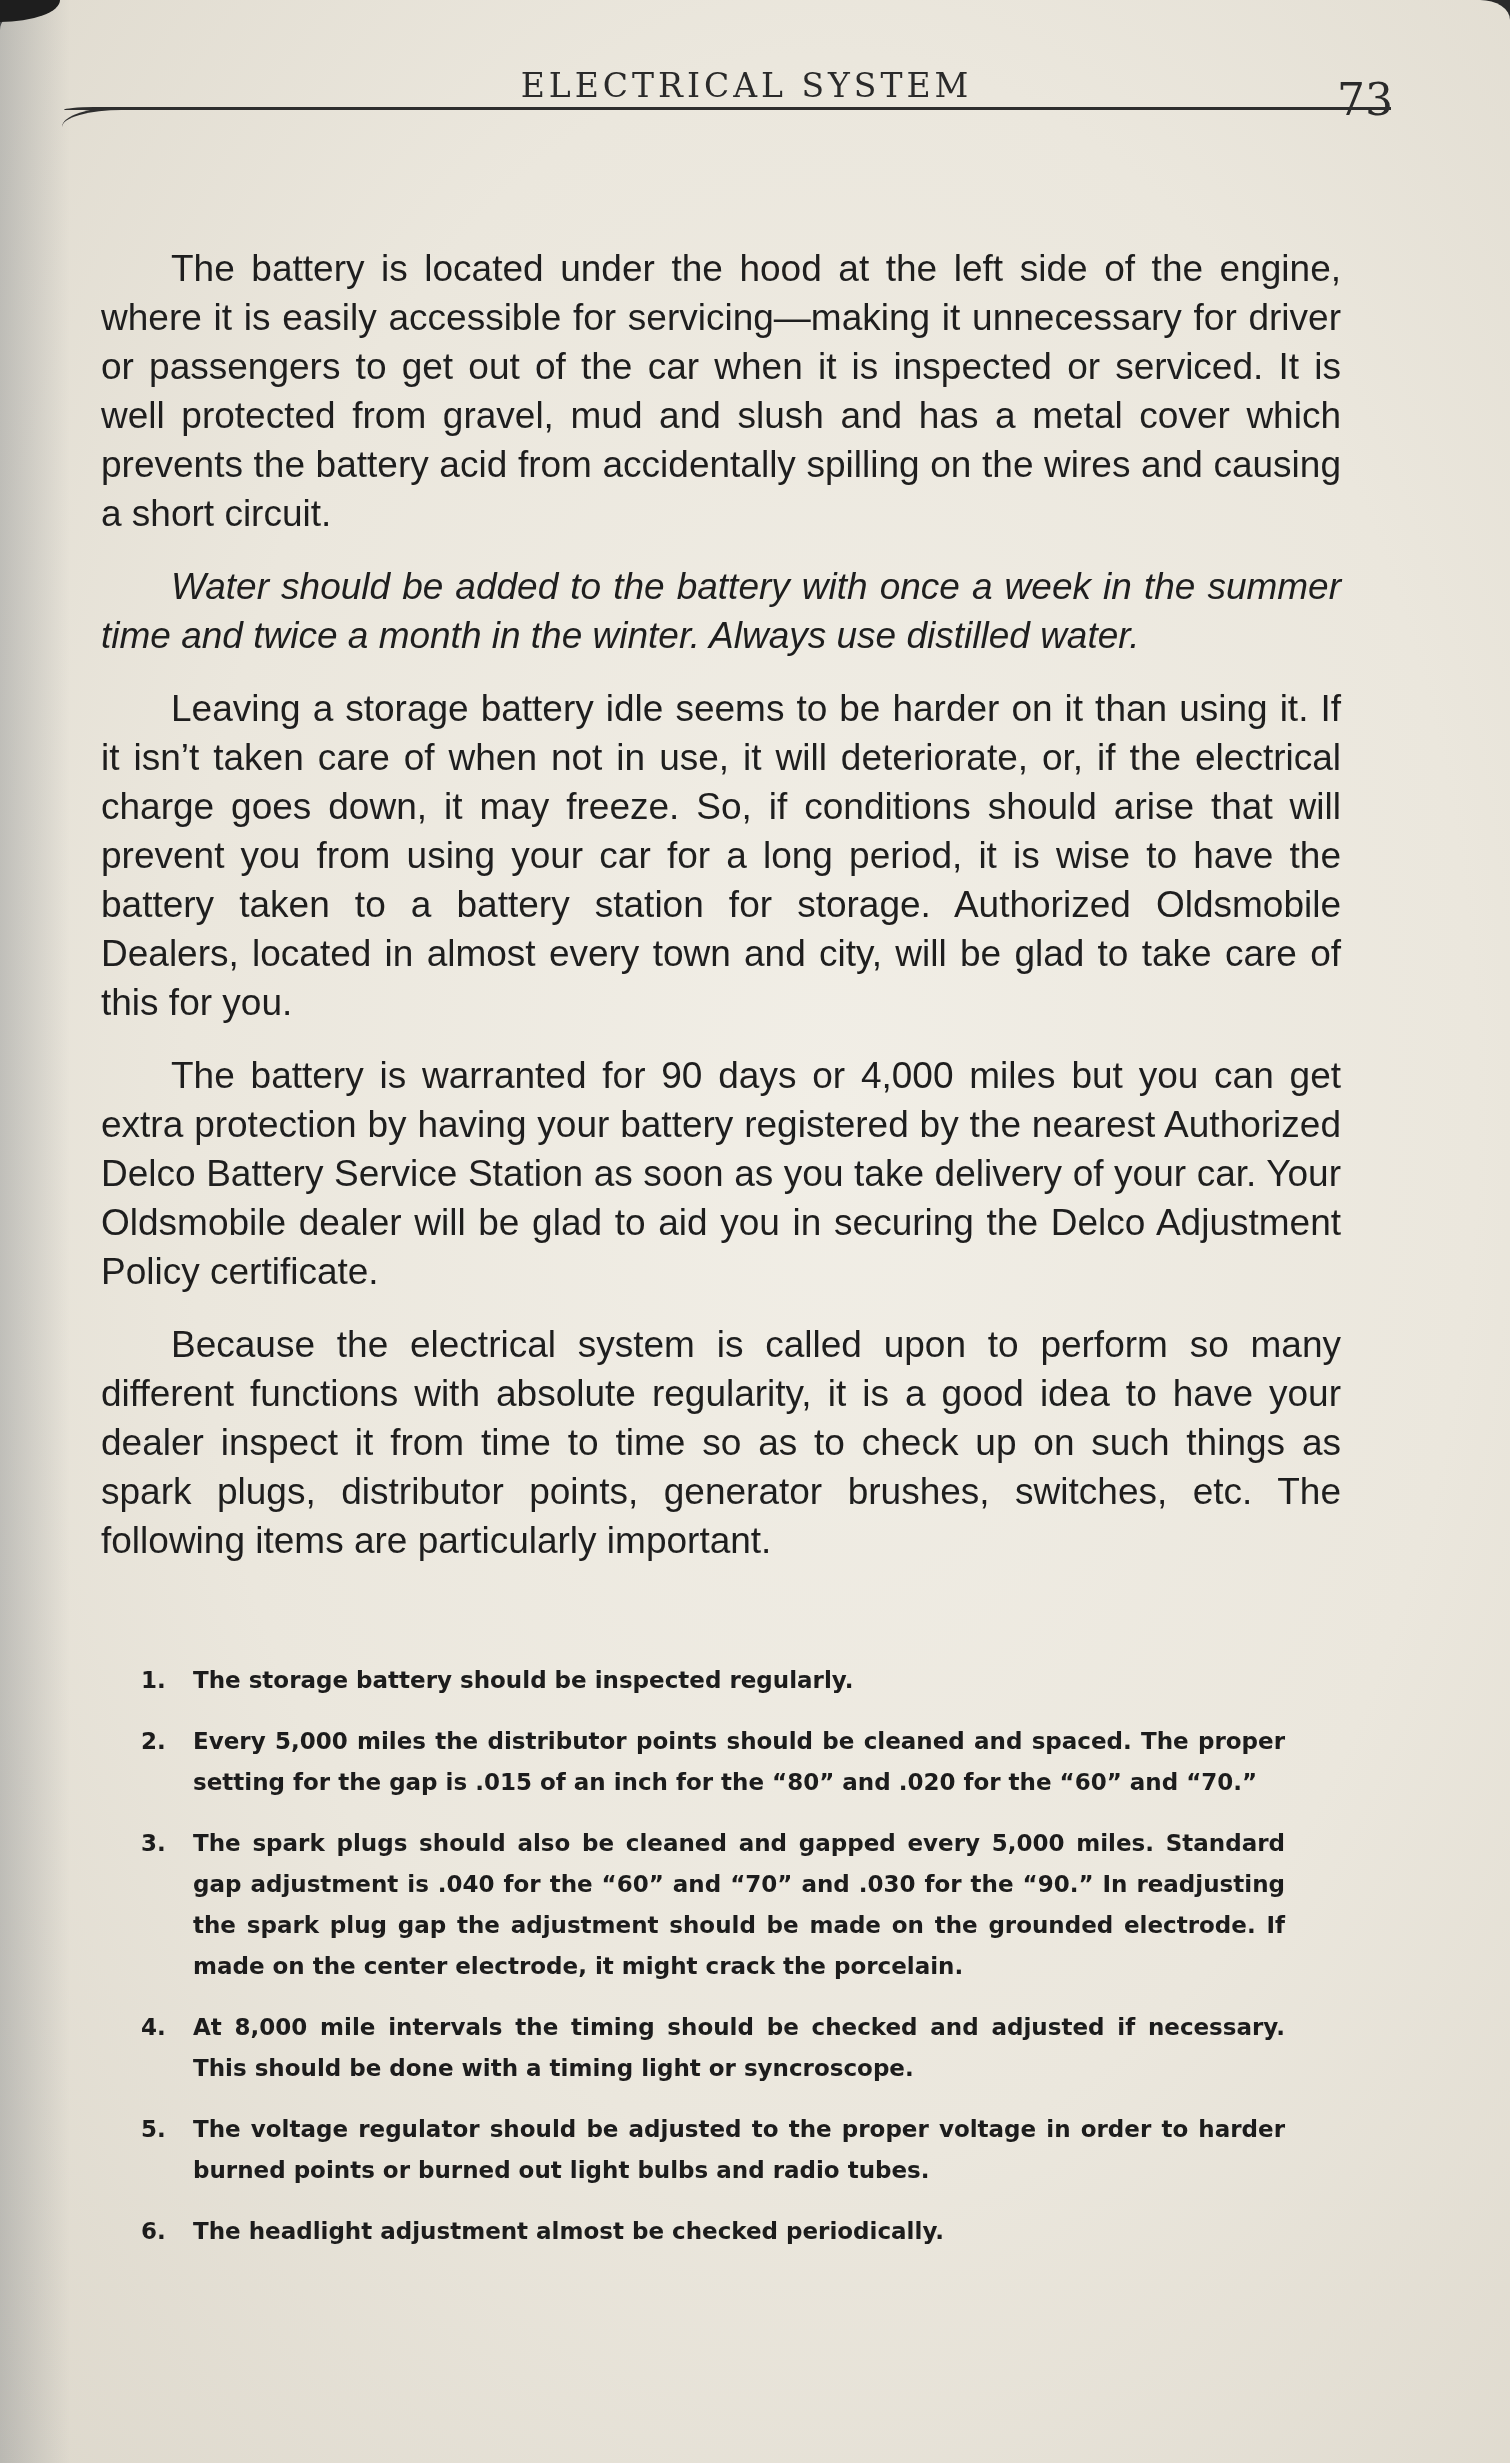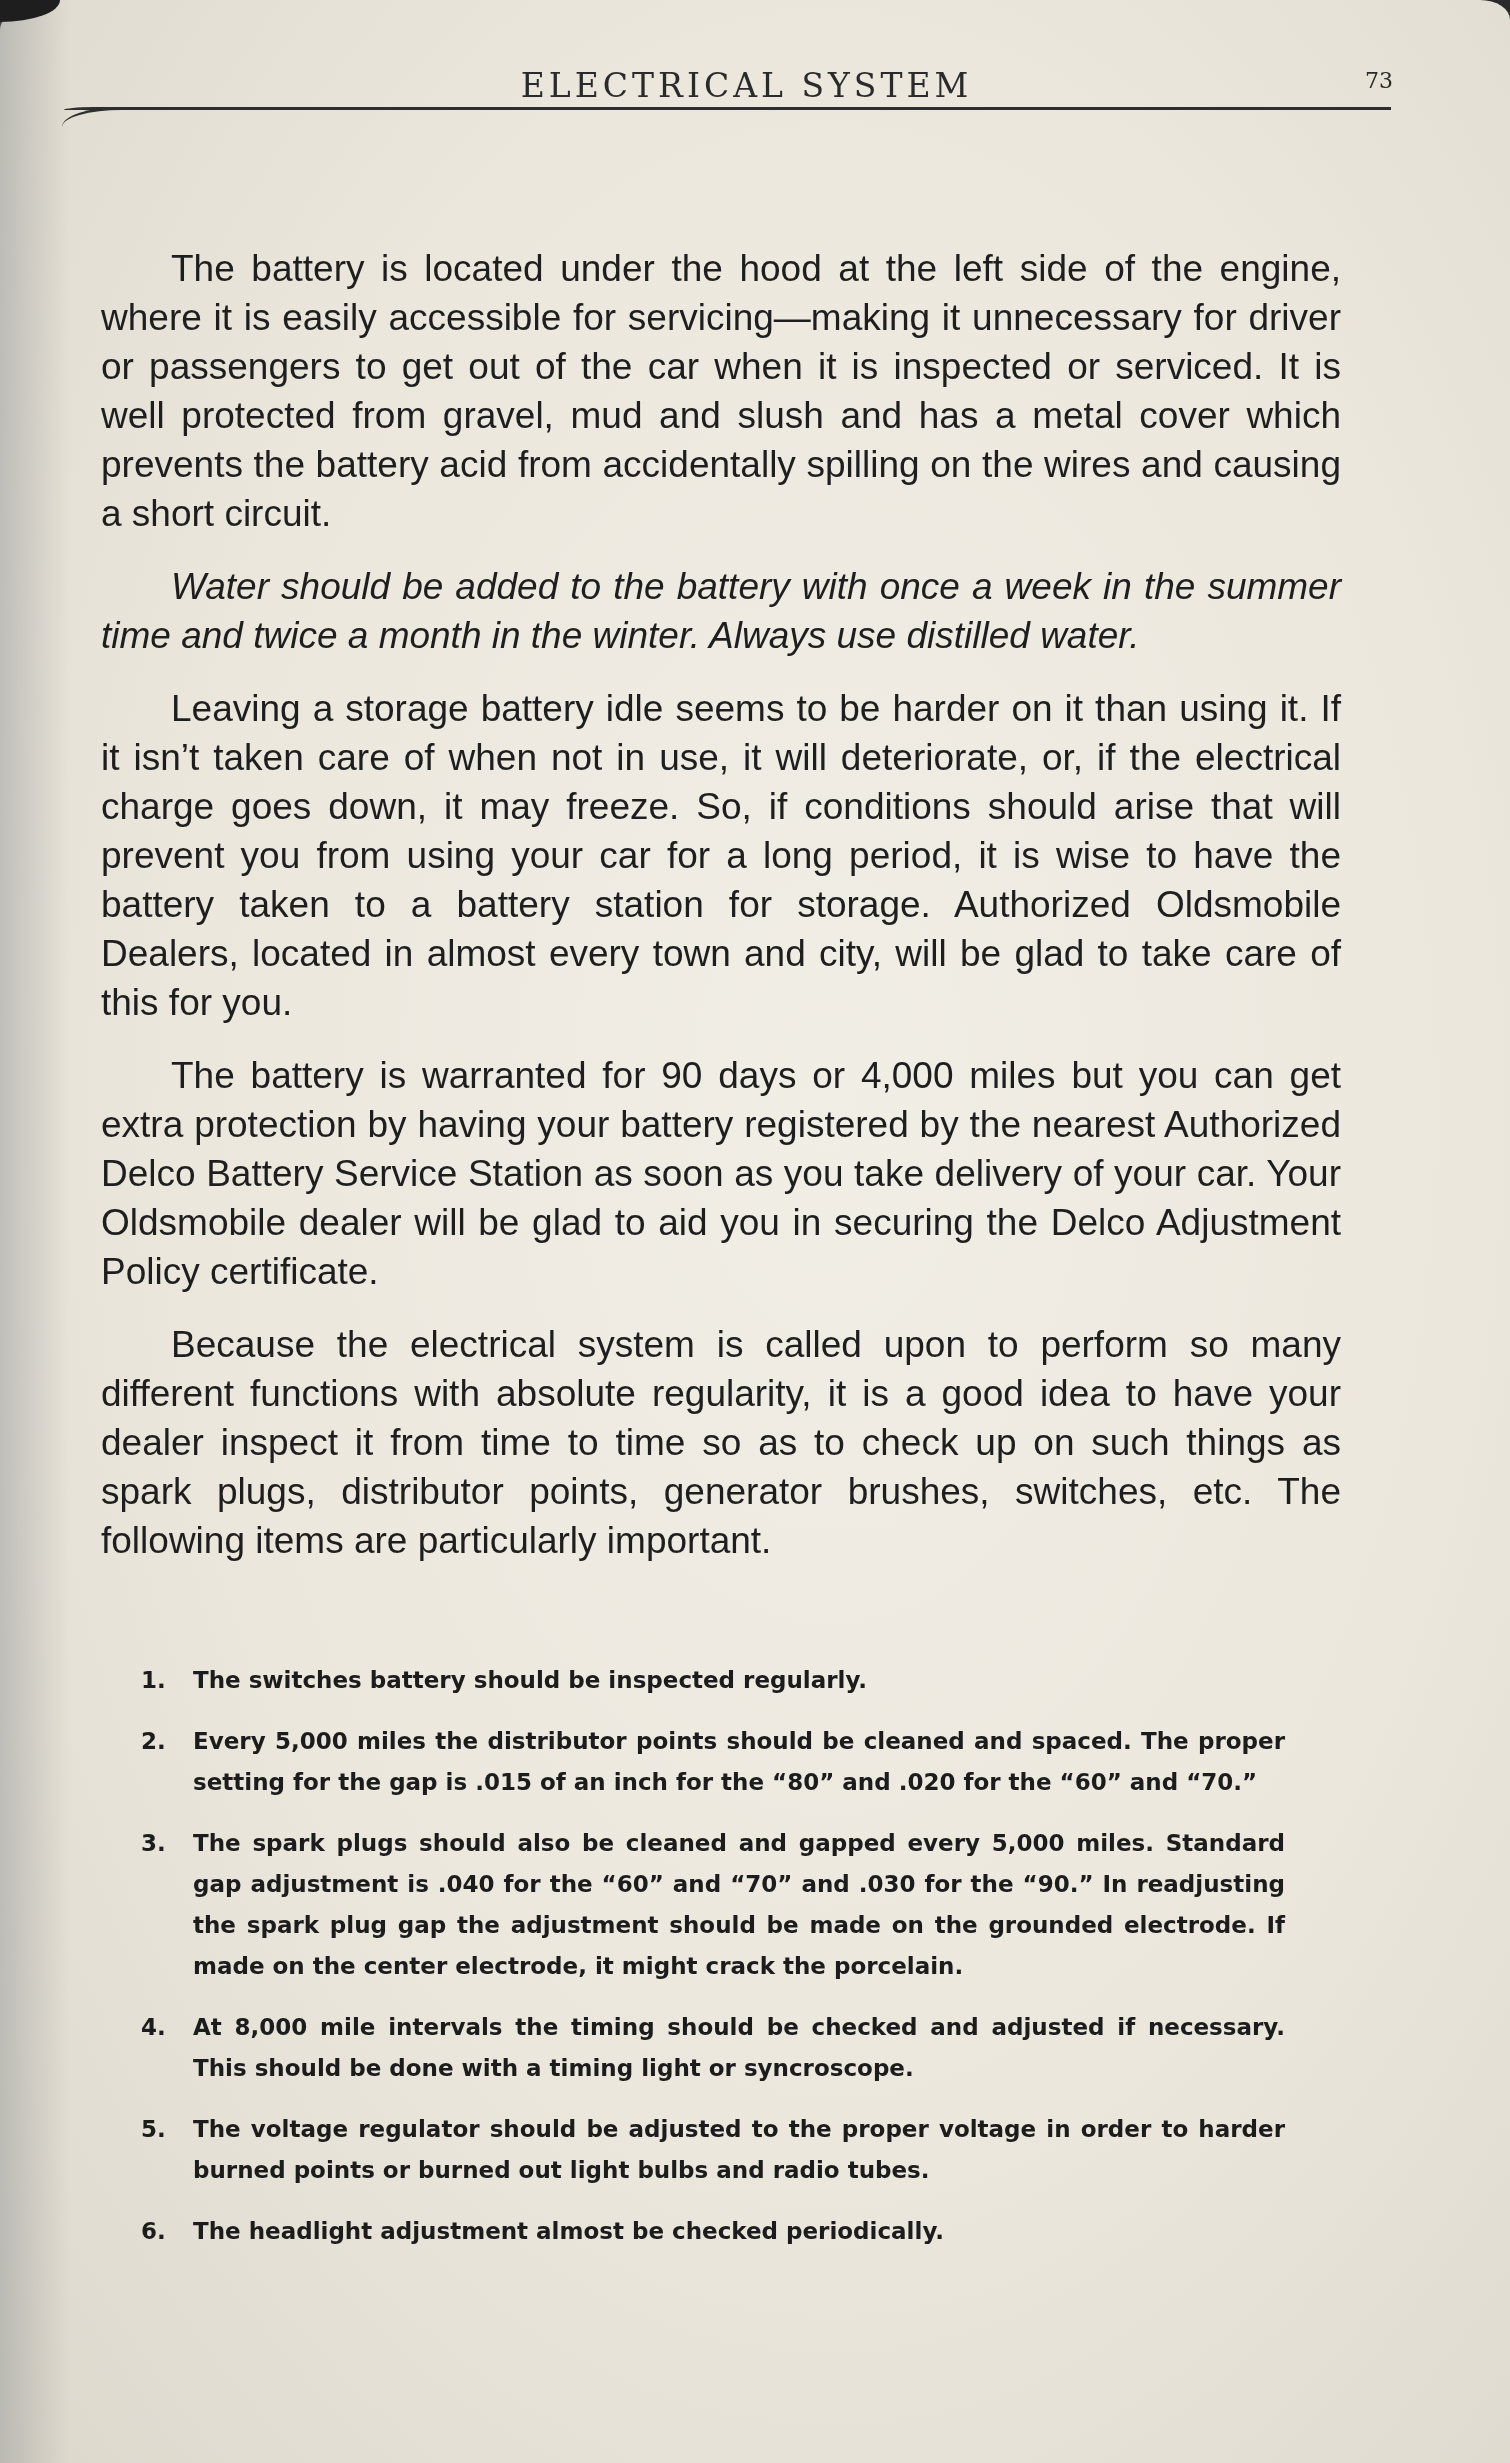--- a/index.html
+++ b/index.html
@@ -57,23 +57,23 @@
       font-family: "DejaVu Serif", serif;
       font-size: 33px;
       letter-spacing: 4px;
       color: #2a2a2a;
       padding-left: 40px;
       box-sizing: border-box;
     }
     .page-number {
       position: absolute;
       right: 0;
-      top: 6px;
+      top: 12px;
       font-family: "DejaVu Serif", serif;
-      font-size: 22px;
+      font-size: 44px;
       color: #2a2a2a;
     }
     .header-rule {
       position: absolute;
       left: 64px;
       top: 107px;
       width: 1327px;
       height: 3px;
       background: #2e2e2e;
       border-top-left-radius: 40px 4px;
@@ -149,21 +149,21 @@
     <p>The battery is located under the hood at the left side of the engine, where it is easily accessible for servicing—making it unnecessary for driver or passengers to get out of the car when it is inspected or serviced. It is well protected from gravel, mud and slush and has a metal cover which prevents the battery acid from accidentally spilling on the wires and causing a short circuit.</p>
     <p class="italic">Water should be added to the battery with once a week in the summer time and twice a month in the winter. Always use distilled water.</p>
     <p>Leaving a storage battery idle seems to be harder on it than using it. If it isn’t taken care of when not in use, it will deteriorate, or, if the electrical charge goes down, it may freeze. So, if conditions should arise that will prevent you from using your car for a long period, it is wise to have the battery taken to a battery station for storage. Authorized Oldsmobile Dealers, located in almost every town and city, will be glad to take care of this for you.</p>
     <p>The battery is warranted for 90 days or 4,000 miles but you can get extra protection by having your battery registered by the nearest Authorized Delco Battery Service Station as soon as you take delivery of your car. Your Oldsmobile dealer will be glad to aid you in securing the Delco Adjustment Policy certificate.</p>
     <p>Because the electrical system is called upon to perform so many different functions with absolute regularity, it is a good idea to have your dealer inspect it from time to time so as to check up on such things as spark plugs, distributor points, generator brushes, switches, etc. The following items are particularly important.</p>
   </div>
 
   <ol class="list">
     <li>
       <span class="num">1.</span>
-      <span class="text">The switches battery should be inspected regularly.</span>
+      <span class="text">The storage battery should be inspected regularly.</span>
     </li>
     <li>
       <span class="num">2.</span>
       <span class="text">Every 5,000 miles the distributor points should be cleaned and spaced. The proper setting for the gap is .015 of an inch for the “80” and .020 for the “60” and “70.”</span>
     </li>
     <li>
       <span class="num">3.</span>
       <span class="text">The spark plugs should also be cleaned and gapped every 5,000 miles. Standard gap adjustment is .040 for the “60” and “70” and .030 for the “90.” In readjusting the spark plug gap the adjustment should be made on the grounded electrode. If made on the center electrode, it might crack the porcelain.</span>
     </li>
     <li>

